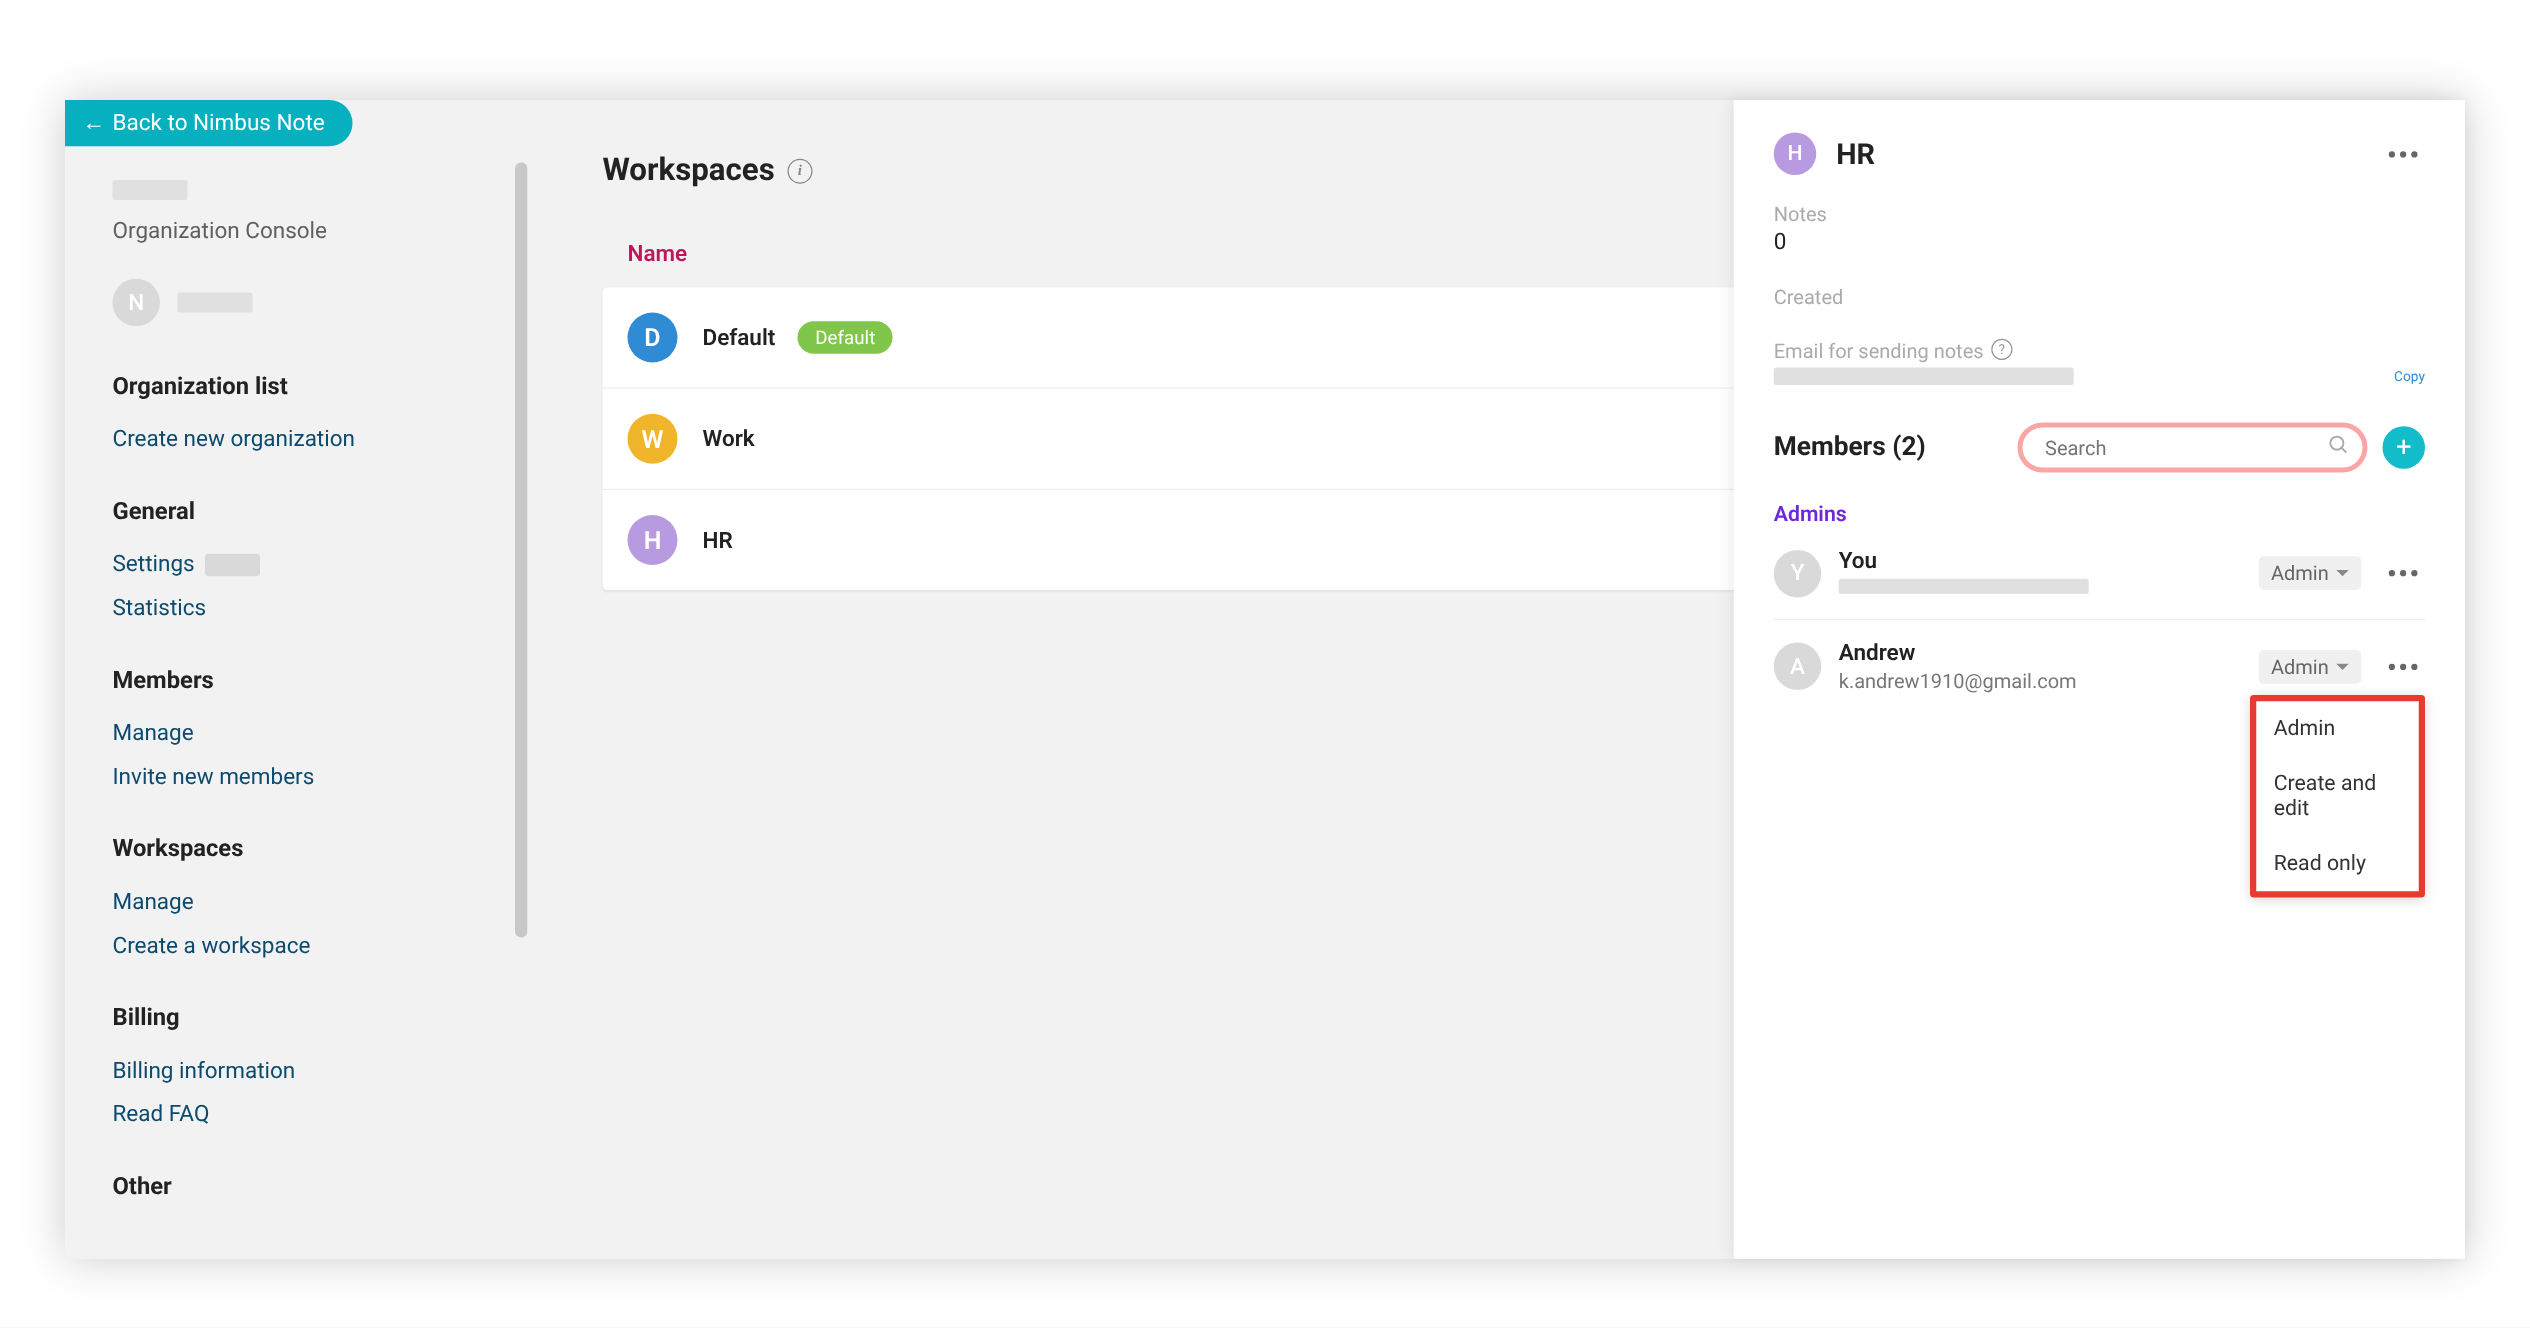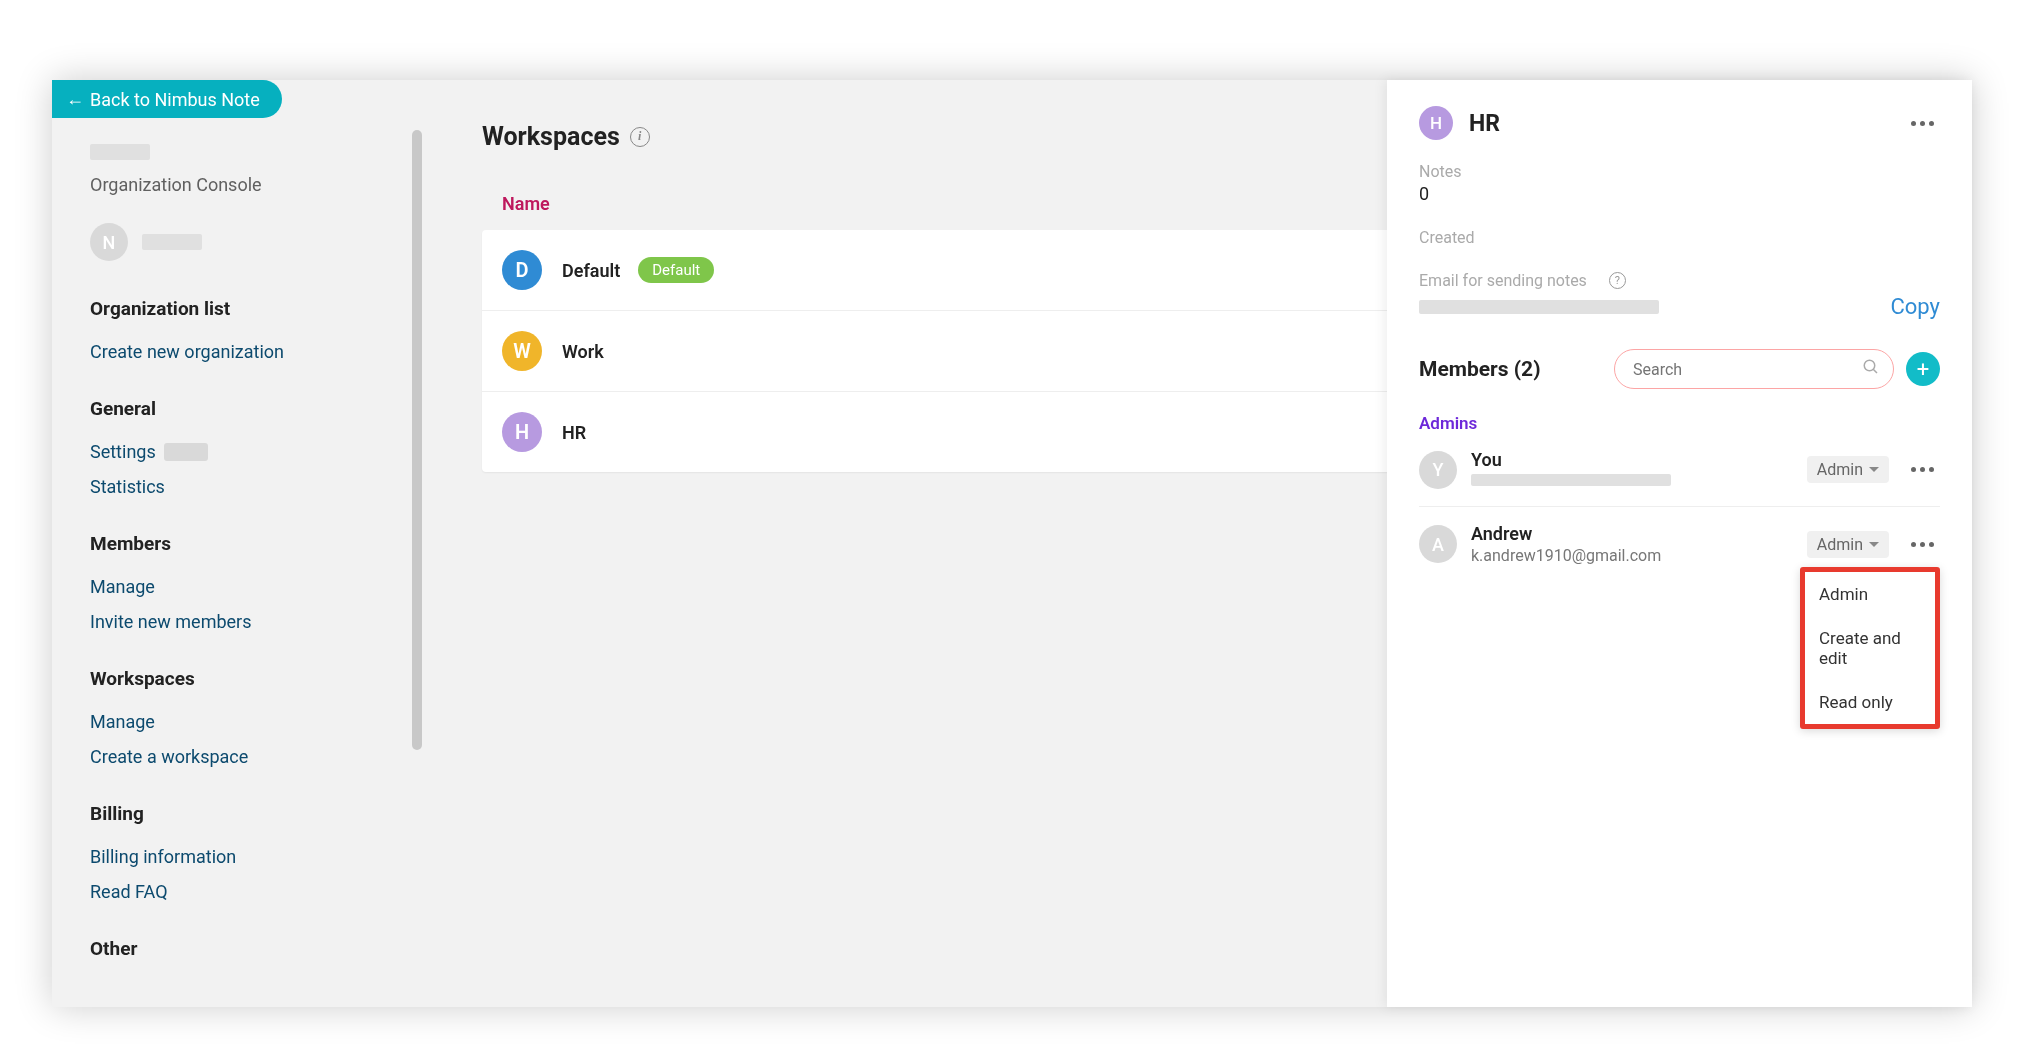--- a/index.html
+++ b/index.html
@@ -36,26 +36,26 @@
 .panel-head { display: flex; align-items: center; justify-content: space-between; }
 .panel-title-wrap { display: flex; align-items: center; gap: 16px; }
 .panel-title { font-size: 23px; font-weight: 700; color: #222; }
 .more-dots { display: flex; gap: 4px; cursor: pointer; padding: 6px; }
 .more-dots span { width: 5px; height: 5px; background: #666; border-radius: 50%; }
 .meta-block { margin-top: 22px; }
 .meta-label { color: #aaa; font-size: 16px; }
 .meta-val { color: #222; font-size: 18px; margin-top: 2px; }
 .meta-row { margin-top: 24px; }
 .email-row { display: flex; align-items: center; justify-content: space-between; margin-top: 4px; }
-.copy-link { color: #2f8bd4; font-size: 22px; cursor: pointer; }
+.copy-link { color: #2f8bd4; font-size: 11px; cursor: pointer; }
 .help-circle { width: 17px; height: 17px; border: 1.5px solid #999; border-radius: 50%; display: inline-flex; align-items: center; justify-content: center; font-size: 11px; color: #999; margin-left: 4px; }
 .members-head { display: flex; align-items: center; justify-content: space-between; margin-top: 30px; }
 .members-title { font-size: 21px; font-weight: 700; color: #222; }
 .search-wrap { position: relative; }
-.search-input { width: 280px; height: 40px; border: 1px solid #fca5a5; border-radius: 22px; padding: 0 40px 0 18px; font-size: 16px; outline: none; }
+.search-input { width: 280px; height: 40px; border: 4px solid #fca5a5; border-radius: 22px; padding: 0 40px 0 18px; font-size: 16px; outline: none; }
 .search-icon { position: absolute; right: 14px; top: 50%; transform: translateY(-50%); color: #aaa; }
 .add-btn { width: 34px; height: 34px; background: #12bcc8; border-radius: 50%; color: #fff; display: flex; align-items: center; justify-content: center; font-size: 22px; cursor: pointer; margin-left: 12px; }
 .section-label { color: #6d28d9; font-size: 17px; font-weight: 600; margin-top: 24px; }
 .member-row { display: flex; align-items: center; padding: 16px 0; border-bottom: 1px solid #eee; position: relative; }
 .member-info { margin-left: 14px; flex: 1; }
 .member-name { font-weight: 600; color: #222; font-size: 18px; }
 .member-email { color: #777; font-size: 16px; margin-top: 2px; }
 .role-tag { background: #f0f0f0; color: #666; font-size: 16px; padding: 4px 10px; border-radius: 4px; display: flex; align-items: center; gap: 6px; cursor: pointer; }
 .caret-down { width: 0; height: 0; border-left: 5px solid transparent; border-right: 5px solid transparent; border-top: 5px solid #888; }
 .dropdown { position: absolute; right: 0; top: 60px; background: #fff; border: 5px solid #e83a2e; border-radius: 3px; box-shadow: 0 2px 10px rgba(0,0,0,0.15); z-index: 10; width: 140px; }
@@ -195,21 +195,21 @@
       </div>
   </div>
 
   <div class="meta-block">
     <div class="meta-label">Notes</div>
     <div class="meta-val">0</div>
     <div class="meta-row">
       <div class="meta-label">Created</div>
     </div>
     <div class="meta-row">
-      <div class="meta-label" style="display:flex;align-items:center;gap:18px">
+      <div class="meta-label" style="display:flex;gap:2px">
         <span>Email for sending notes</span>
         <span class="help-circle">?</span>
       </div>
       <div class="email-row">
         <div class="redact" style="width:240px;height:14px"></div>
         <span class="copy-link">Copy</span>
       </div>
     </div>
   </div>
 

